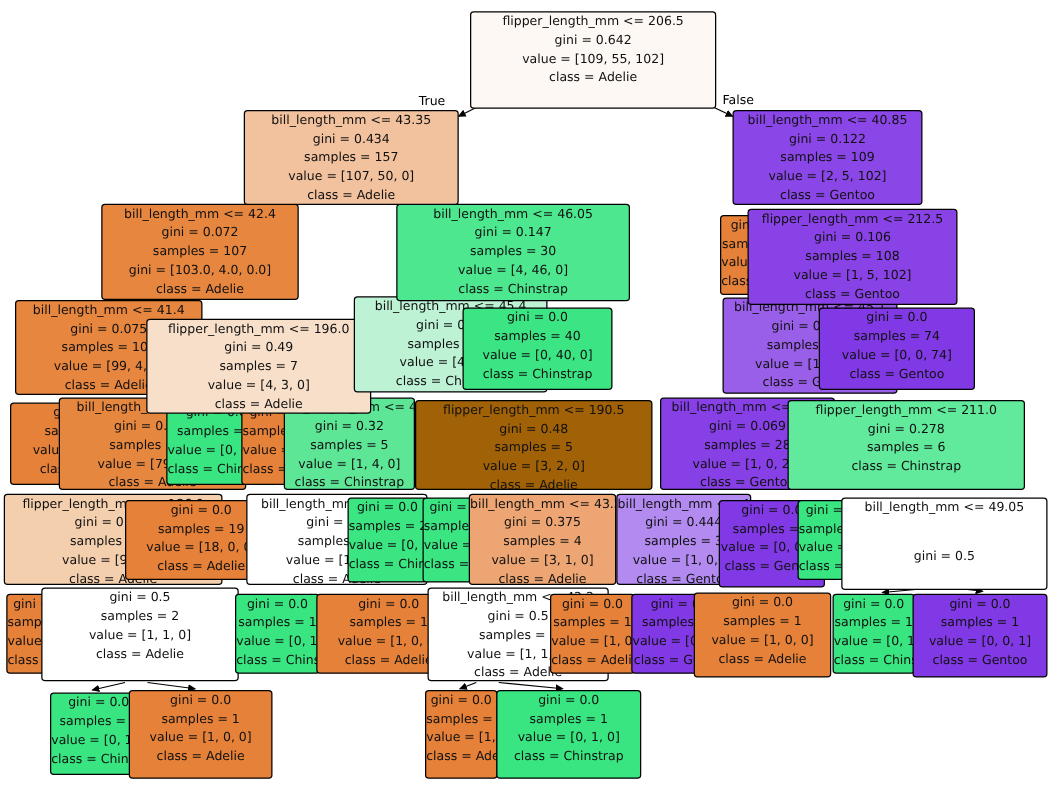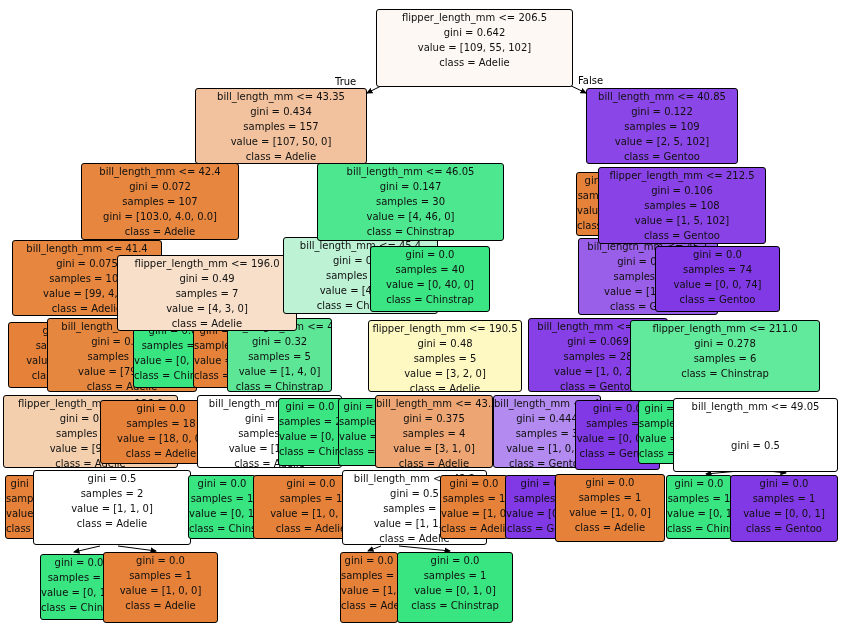--- a/index.html
+++ b/index.html
@@ -153,21 +153,21 @@
         <div class="nl">value = [2, 0, 0]</div>
         <div class="nl">class = Adelie</div>
       </div>
       <div class="tree-node" style="left: 227px; top: 318px; width: 105px; height: 74px; background: rgb(94, 230, 151); z-index: 14;">
         <div class="nl">bill_length_mm &lt;= 46.5</div>
         <div class="nl">gini = 0.32</div>
         <div class="nl">samples = 5</div>
         <div class="nl">value = [1, 4, 0]</div>
         <div class="nl">class = Chinstrap</div>
       </div>
-      <div class="tree-node" style="left: 332px; top: 320px; width: 154px; height: 72px; background: #fef9c3; z-index: 15; margin-left: 36px;">
+      <div class="tree-node" style="left: 332px; top: 320px; width: 190px; height: 72px; background: #a16207; z-index: 15;">
         <div class="nl">flipper_length_mm &lt;= 190.5</div>
         <div class="nl">gini = 0.48</div>
         <div class="nl">samples = 5</div>
         <div class="nl">value = [3, 2, 0]</div>
         <div class="nl">class = Adelie</div>
       </div>
       <div class="tree-node" style="left: 528px; top: 318px; width: 140px; height: 74px; background: rgb(134, 64, 230); z-index: 15;">
         <div class="nl">bill_length_mm &lt;= 41.0</div>
         <div class="nl">gini = 0.069</div>
         <div class="nl">samples = 28</div>
@@ -182,21 +182,21 @@
       </div>
       <div class="tree-node" style="left: 3px; top: 395px; width: 175px; height: 73px; background: rgb(243, 207, 174); z-index: 5;">
         <div class="nl">flipper_length_mm &lt;= 186.0</div>
         <div class="nl">gini = 0.459</div>
         <div class="nl">samples = 14</div>
         <div class="nl">value = [9, 5, 0]</div>
         <div class="nl">class = Adelie</div>
       </div>
       <div class="tree-node" style="left: 100px; top: 400px; width: 122px; height: 64px; background: rgb(229, 129, 57); z-index: 6;">
         <div class="nl">gini = 0.0</div>
-        <div class="nl">samples = 18</div>
+        <div class="nl">samples = 19</div>
         <div class="nl">value = [18, 0, 0]</div>
         <div class="nl">class = Adelie</div>
       </div>
       <div class="tree-node" style="left: 197px; top: 395px; width: 145px; height: 73px; background: rgb(255, 255, 255); z-index: 7;">
         <div class="nl">bill_length_mm &lt;= 44.4</div>
         <div class="nl">gini = 0.5</div>
         <div class="nl">samples = 2</div>
         <div class="nl">value = [1, 1, 0]</div>
         <div class="nl">class = Adelie</div>
       </div>

